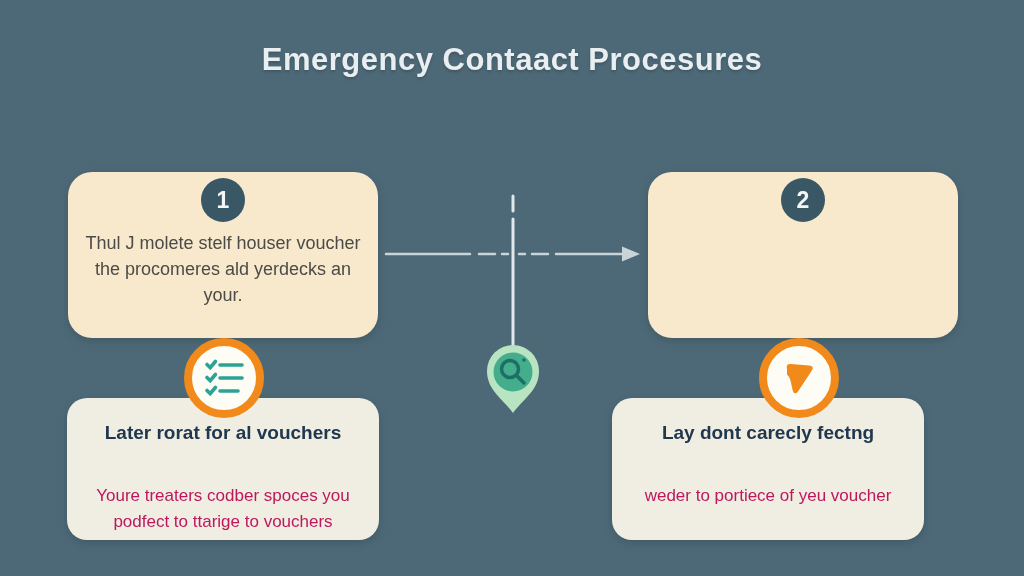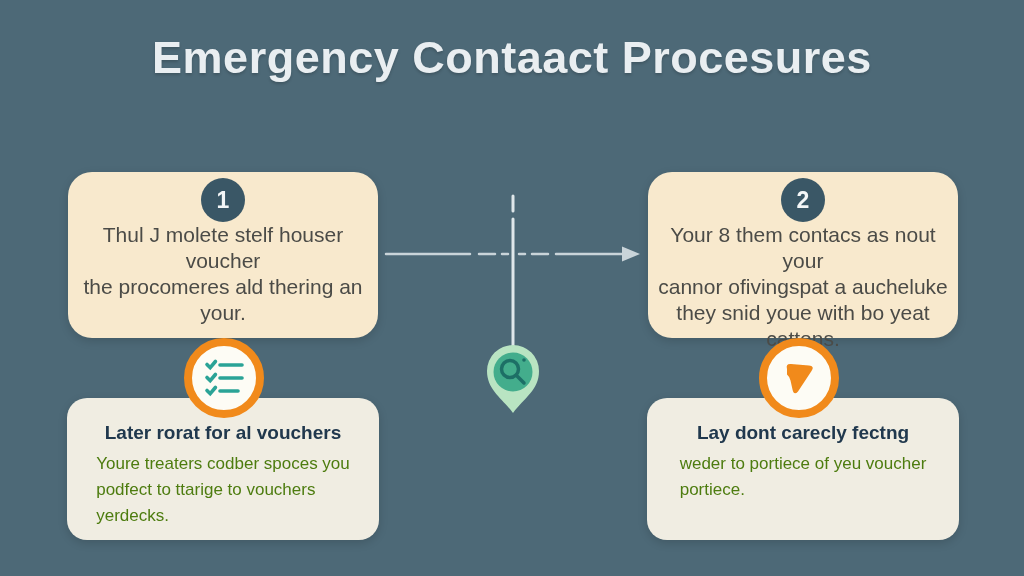--- a/index.html
+++ b/index.html
@@ -2,51 +2,51 @@
 <html><head>
 <meta charset="utf-8">
 <style>
   html,body{margin:0;padding:0;background:#35505e;}
   .stage{
     position:relative;width:1024px;height:576px;overflow:hidden;
     background:#4d6977;
     font-family:"Liberation Sans", sans-serif;
   }
   .title{
-    position:absolute;left:0;top:32px;width:1024px;
-    text-align:center;font-size:45px;font-weight:700;
+    position:absolute;left:0;top:42px;width:1024px;
+    text-align:center;font-size:31px;font-weight:700;
     color:#e9eef1;letter-spacing:.5px;
     text-shadow:0 2px 3px rgba(0,0,0,.18);
   }
   .card{
     position:absolute;border-radius:24px;
     box-shadow:0 3px 10px rgba(0,0,0,.15);
     display:flex;flex-direction:column;align-items:center;
   }
   .card.step{background:#f8e9cd;width:310px;height:166px;top:172px;}
-  .card.note{background:#f0ede2;width:312px;height:142px;top:398px;border-radius:20px;}
+  .card.note{background:#f0ede2;width:312px;height:142px;top:398px;border-radius:20px;gap:32px;}
   #step1{left:68px;} #step2{left:648px;}
-  #note1{left:67px;} #note2{left:647px;}
+  #note1{left:67px;} #note2{left:612px;}
   .badge{
     width:44px;height:44px;border-radius:50%;background:#3a5766;
     color:#f3f6f7;font-size:23px;font-weight:700;
     display:flex;align-items:center;justify-content:center;
     margin-top:6px;flex:0 0 auto;
   }
   .step-text{
-    text-align:center;
-    font-size:21px;line-height:26px;color:#4b4b47;
+    margin-top:8px;text-align:center;
+    font-size:18px;line-height:26px;color:#4b4b47;
   }
   .note-heading{
     margin-top:24px;font-size:19px;font-weight:700;color:#20384d;
     text-align:center;
   }
   .note-text{
-    margin-top:7px;text-align:left;
-    font-size:17px;line-height:26px;color:#4d7c0f;
+    margin-top:7px;text-align:center;
+    font-size:17px;line-height:26px;color:#be185d;
   }
   .icon-circle{
     position:absolute;width:64px;height:64px;border-radius:50%;
     background:#fdfcf5;border:8px solid #f18a1b;
     display:flex;align-items:center;justify-content:center;
     z-index:3;
   }
   #note1-icon{left:184px;top:338px;}
   #note2-icon{left:759px;top:338px;}
   .overlay{position:absolute;left:0;top:0;pointer-events:none;}
@@ -55,33 +55,27 @@
 <body>
 
 <div class="stage">
 
   <div class="title">Emergency Contaact Procesures</div>
 
   <div class="card step" id="step1">
     <div class="badge">1</div>
     <div class="step-text">
       <div>Thul J molete stelf houser voucher</div>
-      <div>the procomeres ald thering an</div>
+      <div>the procomeres ald yerdecks an</div>
       <div>your.</div>
     </div>
   </div>
 
   <div class="card step" id="step2">
     <div class="badge">2</div>
-    <div class="step-text">
-      <div>Your 8 them contacs as nout your</div>
-      <div>cannor ofivingspat a aucheluke</div>
-      <div>they snid youe with bo yeat</div>
-      <div>cattons.</div>
-    </div>
   </div>
 
   <svg class="overlay" width="1024" height="576" viewBox="0 0 1024 576">
     <g stroke="#c9d4d9" stroke-width="2.5" stroke-linecap="round">
       <line x1="386" y1="254" x2="470" y2="254"></line>
       <line x1="479" y1="254" x2="495" y2="254"></line>
       <line x1="502" y1="254" x2="508" y2="254"></line>
       <line x1="519" y1="254" x2="525" y2="254"></line>
       <line x1="532" y1="254" x2="548" y2="254"></line>
       <line x1="556" y1="254" x2="622" y2="254"></line>
@@ -117,25 +111,23 @@
     <svg width="44" height="44" viewBox="0 0 44 44">
       <path d="M10,13 Q8.5,7.5 14,8 L32,9.5 Q38,10 34.5,15 L21,35.5 Q17,40 15.5,33.5 L13.5,24.5 Q12.5,20.5 10,18.5 Z" fill="#f18a1b"></path>
     </svg>
   </div>
 
   <div class="card note" id="note1">
     <div class="note-heading">Later rorat for al vouchers</div>
     <div class="note-text">
       <div>Youre treaters codber spoces you</div>
       <div>podfect to ttarige to vouchers</div>
-      <div>yerdecks.</div>
     </div>
   </div>
 
   <div class="card note" id="note2">
     <div class="note-heading">Lay dont carecly fectng</div>
     <div class="note-text">
       <div>weder to portiece of yeu voucher</div>
-      <div>portiece.</div>
     </div>
   </div>
 
 </div>
 
 </body></html>

